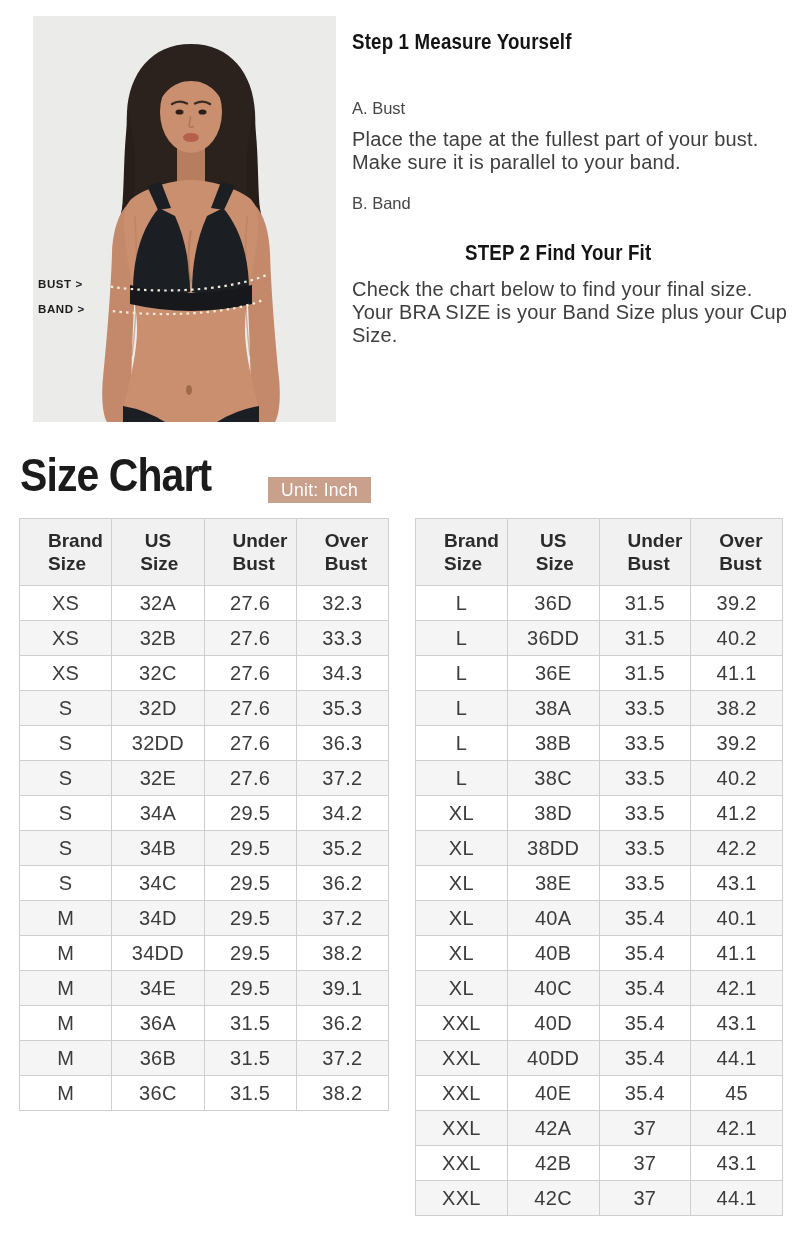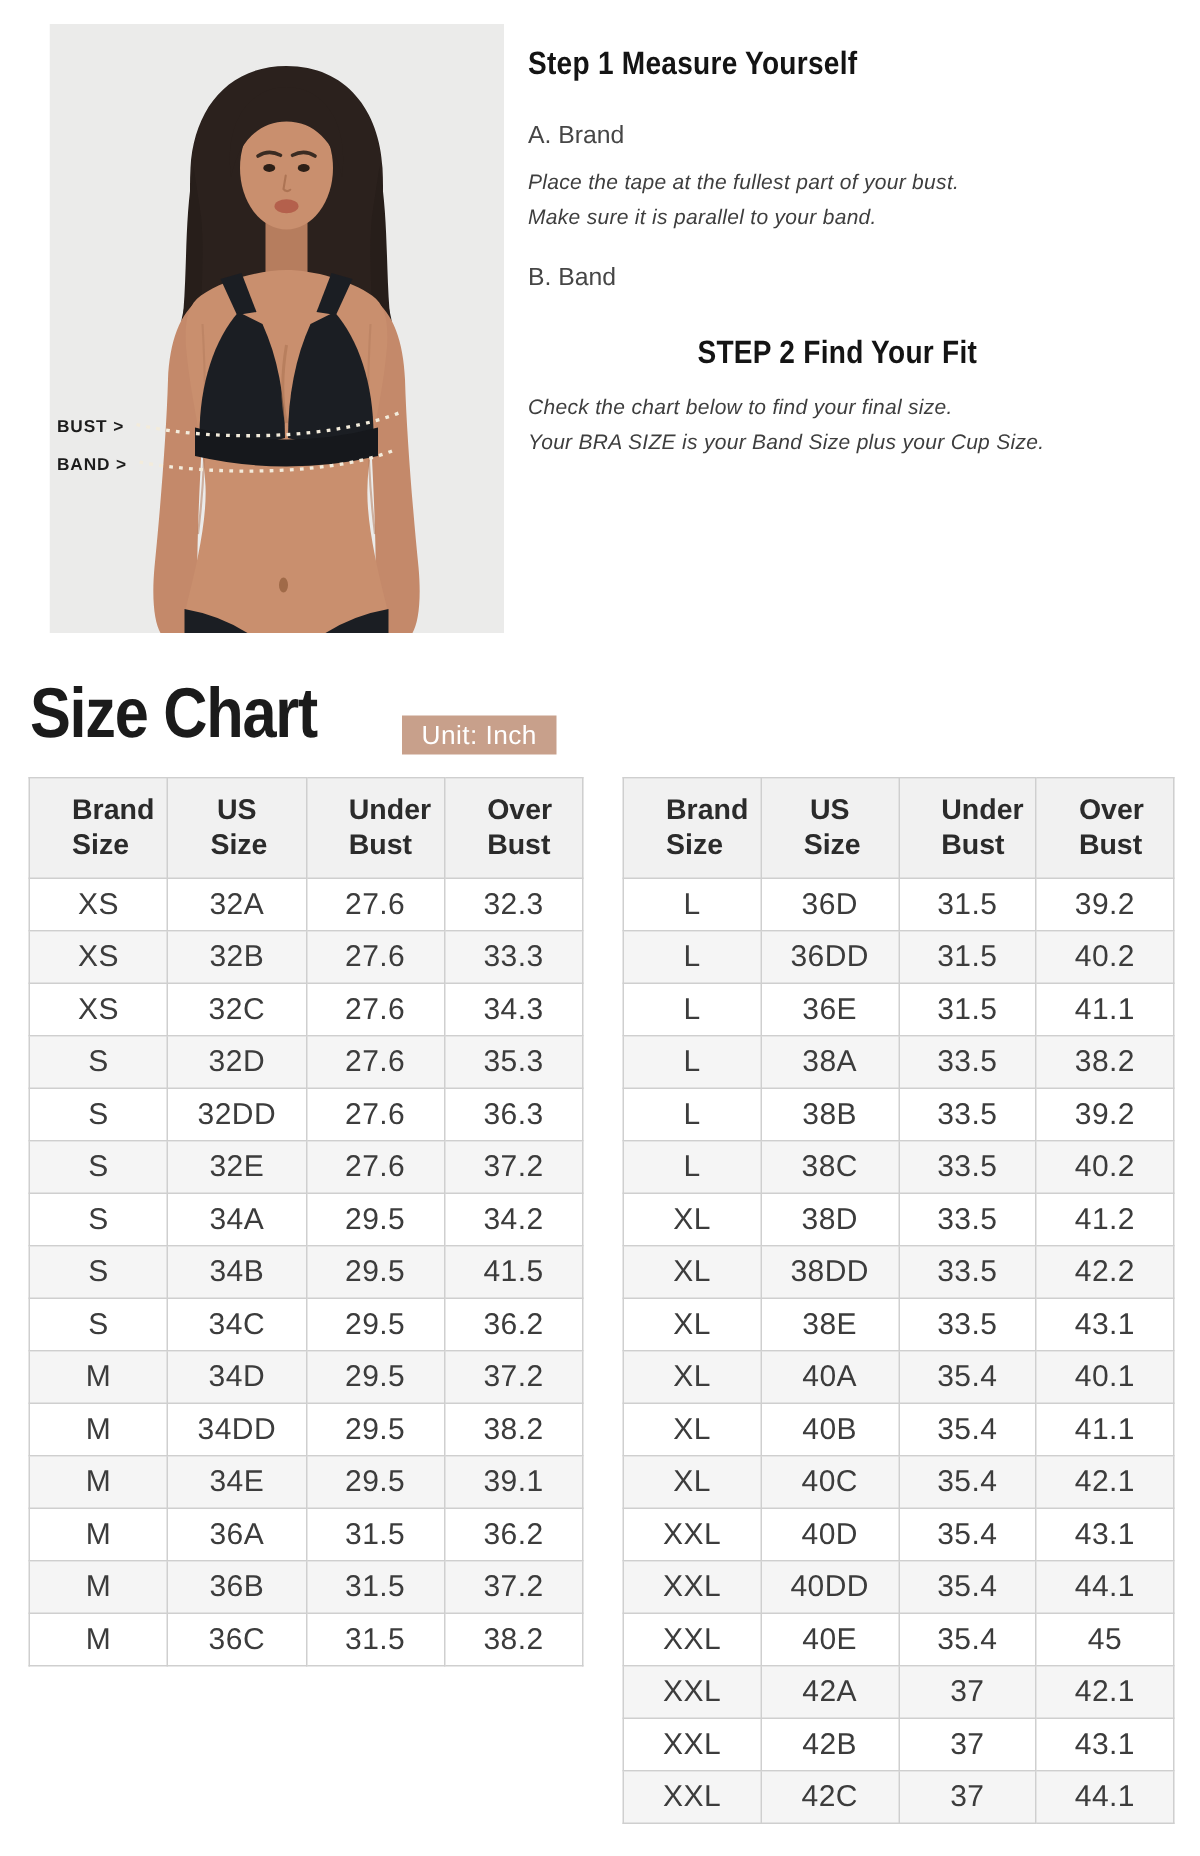--- a/index.html
+++ b/index.html
@@ -9,24 +9,24 @@
   
   .photo { position:absolute; left:17px; top:16px; width:303px; height:406px;margin-left:16px; }
   .photo svg { display:block; width:100%; height:100%; }
   .guide-label { font-family:"Liberation Sans", sans-serif; font-size:11.5px; font-weight:bold; fill:#1c1c1c; letter-spacing:0.6px; }
 
   
   .steps { position:absolute; left:352px; top:30px; width:440px; }
   .cond { display:inline-block; transform:scaleX(0.87); transform-origin:0 50%; white-space:nowrap; }
   .step-title { font-size:21.5px; font-weight:bold; color:#141414; margin:0; letter-spacing:0.2px; }
   .sub-heading { font-size:16.5px; color:#464646; margin:20px 0 10px 0; }
-  .para { font-size:14px; color:#3e3e3e; line-height:23px; letter-spacing:0.2px;font-style:italic; }
+  .para { font-size:20px; color:#3e3e3e; line-height:23px; letter-spacing:0.2px; }
   .step2-title-wrap { margin-top:28px;text-align:center; }
   .step2-para { margin-top:12px; }
-  .mt-title-gap { margin-bottom:26px; }
+  .mt-title-gap { margin-bottom:44px; }
 
   
   .size-chart-title { position:absolute; left:20px; top:449px; margin:0; font-size:47px; font-weight:bold; color:#1b1b1b; letter-spacing:-1px; line-height:52px; }
   .unit-badge { position:absolute; left:268px; top:477px; height:26px; line-height:26px; padding:0 13px; font-size:17.5px; color:#ffffff; letter-spacing:0.3px;text-align:right; }
 
   
   .size-table { position:absolute; top:518px; border-collapse:collapse; table-layout:fixed; background:#ffffff; }
   .size-table.left  { left:19px;  width:370px; }
   .size-table.right { left:415px; width:368px; }
   .size-table th, .size-table td { border:1px solid #cfcfcf; text-align:center; vertical-align:middle; }
@@ -79,21 +79,21 @@
       <path d="M60 292 C 112 302 196 300 232 283" stroke="#f3ecdc" stroke-width="2.2" stroke-dasharray="2.5 4.2" fill="none"></path>
       <text x="5" y="272" class="guide-label">BUST &gt;</text>
       <text x="5" y="297" class="guide-label">BAND &gt;</text>
     </svg>
   </div>
 
   <div class="steps">
     <div class="mt-title-gap">
       <h2 class="step-title cond">Step 1 Measure Yourself</h2>
     </div>
-    <div class="sub-heading">A. Brand</div>
+    <div class="sub-heading">A. Bust</div>
     <div class="para">
         <div>Place the tape at the fullest part of your bust.</div>
         <div>Make sure it is parallel to your band.</div>
       </div>
     <div class="sub-heading">B. Band</div>
     <div class="step2-title-wrap">
       <h2 class="step-title cond">STEP 2 Find Your Fit</h2>
     </div>
     <div class="para step2-para">
         <div>Check the chart below to find your final size.</div>
@@ -153,21 +153,21 @@
         <tr>
           <td>S</td>
           <td>34A</td>
           <td>29.5</td>
           <td>34.2</td>
         </tr>
         <tr>
           <td>S</td>
           <td>34B</td>
           <td>29.5</td>
-          <td>41.5</td>
+          <td>35.2</td>
         </tr>
         <tr>
           <td>S</td>
           <td>34C</td>
           <td>29.5</td>
           <td>36.2</td>
         </tr>
         <tr>
           <td>M</td>
           <td>34D</td>

